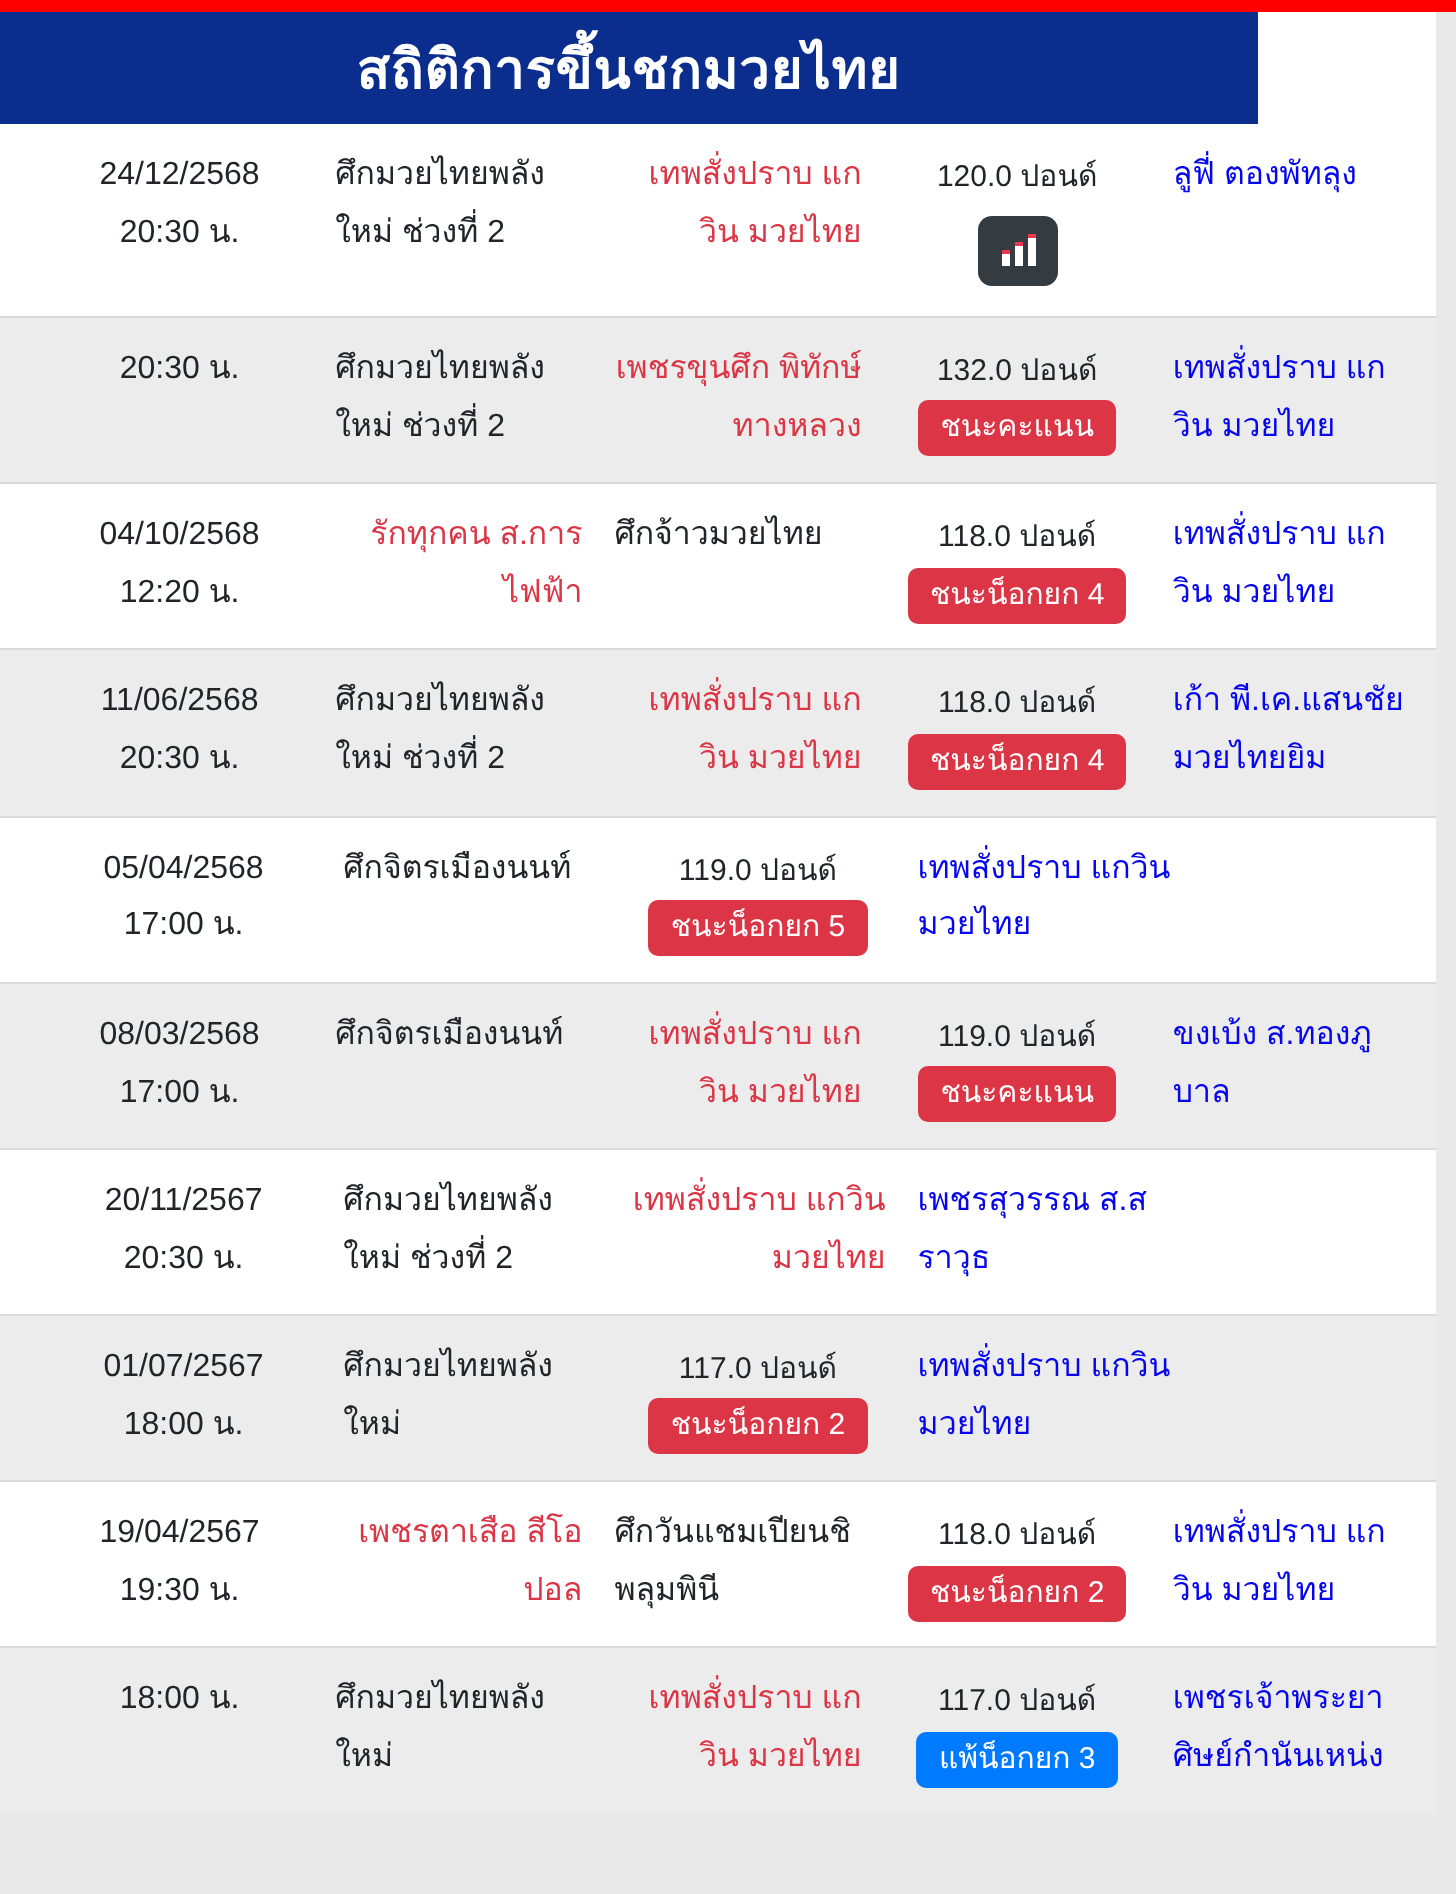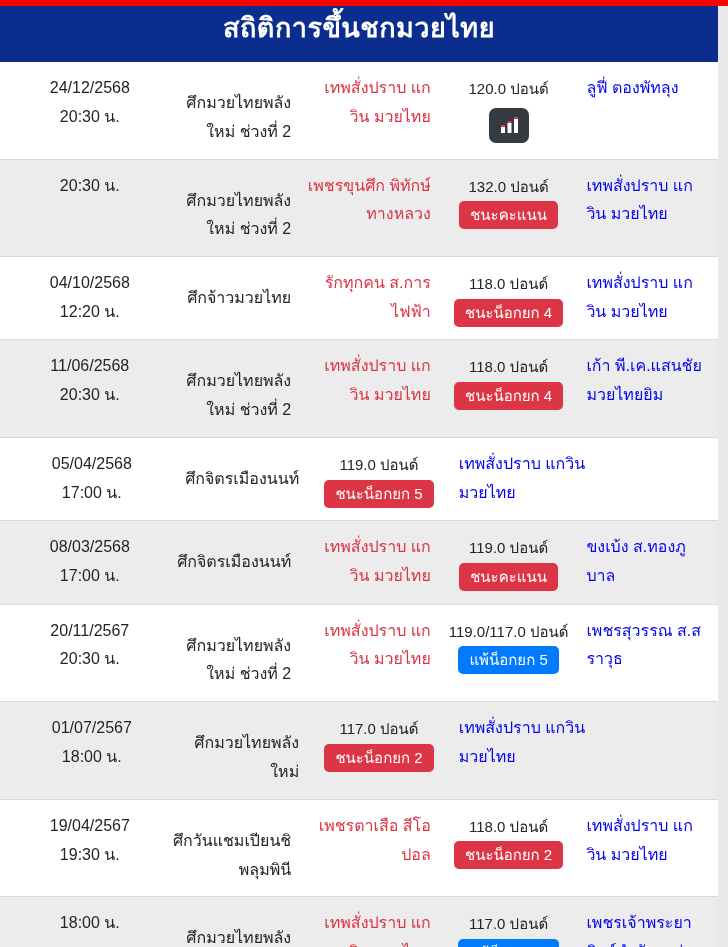--- a/index.html
+++ b/index.html
@@ -17,40 +17,40 @@
   *{box-sizing:border-box;margin:0;padding:0;}
   html,body{width:728px;height:947px;overflow:hidden;}
   body{
     background:#e9e9e9;
     font-family:"Liberation Sans","DejaVu Sans",sans-serif;
     color:var(--text);
   }
   .top-bar{width:728px;height:6px;background:var(--top-bar);}
   .app{width:718px;background:#fff;}
   .header{
-    width:718px;height:56px;background:var(--header-bg);
-    display:flex;justify-content:center;
+    width:629px;height:56px;background:var(--header-bg);
+    display:flex;align-items:center;justify-content:center;
   }
   .header h1{
     color:#fff;font-size:27px;font-weight:bold;letter-spacing:.5px;
   }
   .rows{width:718px;}
   .row{
     display:flex;align-items:flex-start;
     min-height:80px;background:#fff;
     border-top:1px solid var(--row-border);
     padding:0;
   }
   .row:first-child{min-height:88px;border-top:none;}
   .row:nth-child(even){background:var(--row-alt);}
   .cell{
     width:20%;padding:12px 8px;font-size:16px;line-height:1.8;
   }
   .c-date{text-align:center;margin-left:20px;}
-  .c-event{text-align:right;margin-top:15px;}
+  .c-event{text-align:left;}
   .c-red{text-align:right;color:var(--red-fighter);cursor:pointer;}
   .c-weight{text-align:center;}
   .c-blue{text-align:left;color:var(--blue-fighter);cursor:pointer;}
   .weight-label{font-size:15px;line-height:1.7;padding-top:2px;}
   .badge{
     display:inline-block;margin-top:2px;padding:5px 11px;
     border-radius:5px;color:#fff;font-size:15px;line-height:1.2;
     white-space:nowrap;
   }
   .badge.win{background:var(--win-badge);}
@@ -103,22 +103,22 @@
       <div class="weight-label">132.0 ปอนด์</div>
       <div class="result-slot"><span class="badge win">ชนะคะแนน</span></div>
     </div>
     <div class="cell c-blue">เทพสั่งปราบ แกวิน มวยไทย</div>
   </div>
       <div class="row">
     <div class="cell c-date">
       <div>04/10/2568</div>
       <div>12:20 น.</div>
     </div>
+    <div class="cell c-red">รักทุกคน ส.การไฟฟ้า</div>
     <div class="cell c-event">ศึกจ้าวมวยไทย</div>
-    <div class="cell c-red">รักทุกคน ส.การไฟฟ้า</div>
     <div class="cell c-weight">
       <div class="weight-label">118.0 ปอนด์</div>
       <div class="result-slot"><span class="badge win">ชนะน็อกยก 4</span></div>
     </div>
     <div class="cell c-blue">เทพสั่งปราบ แกวิน มวยไทย</div>
   </div>
       <div class="row">
     <div class="cell c-date">
       <div>11/06/2568</div>
       <div>20:30 น.</div>
@@ -156,45 +156,41 @@
     </div>
     <div class="cell c-blue">ขงเบ้ง ส.ทองภูบาล</div>
   </div>
       <div class="row">
     <div class="cell c-date">
       <div>20/11/2567</div>
       <div>20:30 น.</div>
     </div>
     <div class="cell c-event">ศึกมวยไทยพลังใหม่ ช่วงที่ 2</div>
     <div class="cell c-red">เทพสั่งปราบ แกวิน มวยไทย</div>
-    <div class="cell c-weight">
-      <div class="weight-label">119.0/117.0 ปอนด์</div>
-      <div class="result-slot"><span class="badge loss">แพ้น็อกยก 5</span></div>
-    </div>
     <div class="cell c-blue">เพชรสุวรรณ ส.สราวุธ</div>
   </div>
       <div class="row">
     <div class="cell c-date">
       <div>01/07/2567</div>
       <div>18:00 น.</div>
     </div>
     <div class="cell c-event">ศึกมวยไทยพลังใหม่</div>
     <div class="cell c-weight">
       <div class="weight-label">117.0 ปอนด์</div>
       <div class="result-slot"><span class="badge win">ชนะน็อกยก 2</span></div>
     </div>
     <div class="cell c-blue">เทพสั่งปราบ แกวิน มวยไทย</div>
   </div>
       <div class="row">
     <div class="cell c-date">
       <div>19/04/2567</div>
       <div>19:30 น.</div>
     </div>
+    <div class="cell c-red">เพชรตาเสือ สีโอปอล</div>
     <div class="cell c-event">ศึกวันแชมเปียนชิพลุมพินี</div>
-    <div class="cell c-red">เพชรตาเสือ สีโอปอล</div>
     <div class="cell c-weight">
       <div class="weight-label">118.0 ปอนด์</div>
       <div class="result-slot"><span class="badge win">ชนะน็อกยก 2</span></div>
     </div>
     <div class="cell c-blue">เทพสั่งปราบ แกวิน มวยไทย</div>
   </div>
       <div class="row">
     <div class="cell c-date">
       <div>18:00 น.</div>
     </div>

